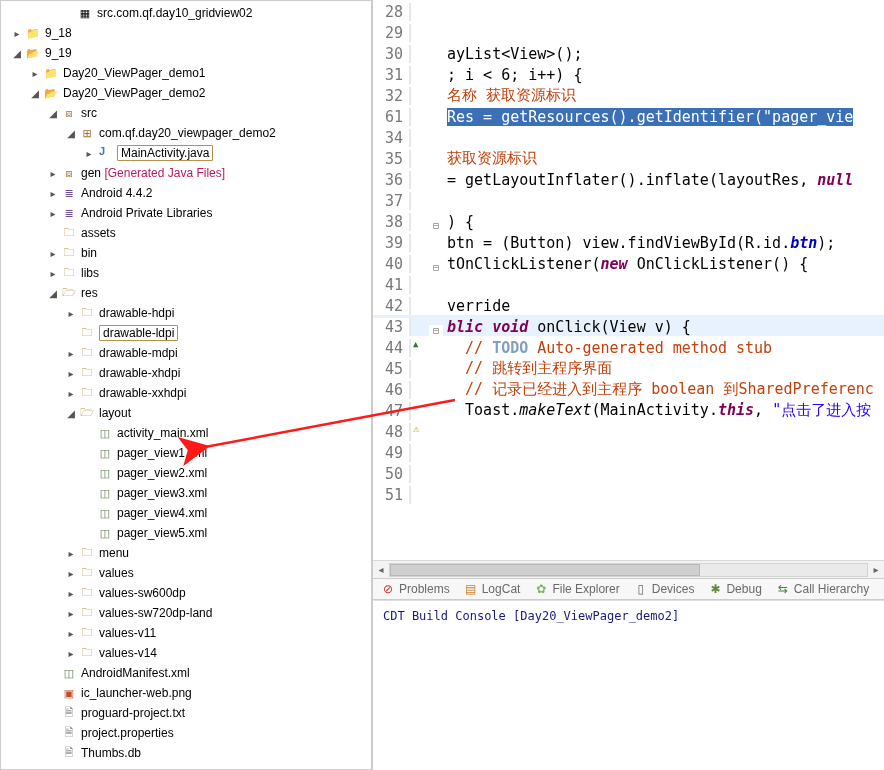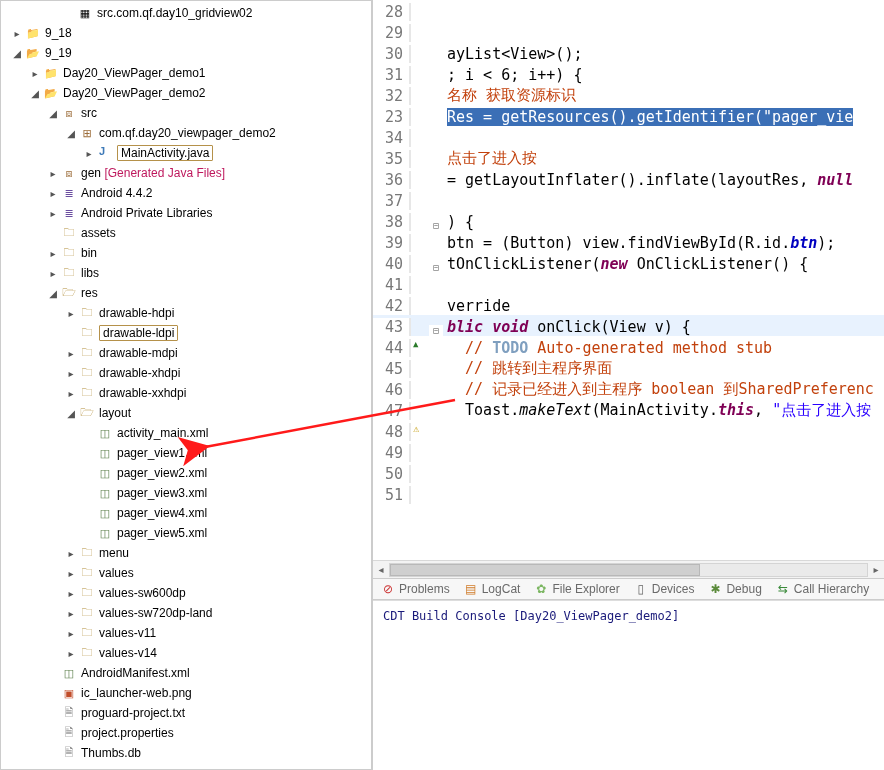--- a/index.html
+++ b/index.html
@@ -446,36 +446,36 @@
             <div class="fold-marker"></div>
             <div class="codecell"><span>; i &lt; 6; i++) {</span></div>
           </div>
         <div class="ln">
             <div class="lnum">32</div>
             <div class="marker"></div>
             <div class="fold-marker"></div>
             <div class="codecell cm-green">名称 获取资源标识</div>
           </div>
         <div class="ln">
-            <div class="lnum">23</div>
+            <div class="lnum">61</div>
             <div class="marker"></div>
             <div class="fold-marker"></div>
             <div class="codecell"><span class="sel">Res = getResources().getIdentifier("pager_vie</span></div>
           </div>
         <div class="ln">
             <div class="lnum">34</div>
             <div class="marker"></div>
             <div class="fold-marker"></div>
             <div class="codecell"></div>
           </div>
         <div class="ln">
             <div class="lnum">35</div>
             <div class="marker"></div>
             <div class="fold-marker"></div>
-            <div class="codecell cm-green">点击了进入按</div>
+            <div class="codecell cm-green">获取资源标识</div>
           </div>
         <div class="ln">
             <div class="lnum">36</div>
             <div class="marker"></div>
             <div class="fold-marker"></div>
             <div class="codecell"><span> = getLayoutInflater().inflate(layoutRes, </span><span class="k-purple">null</span></div>
           </div>
         <div class="ln">
             <div class="lnum">37</div>
             <div class="marker"></div>

